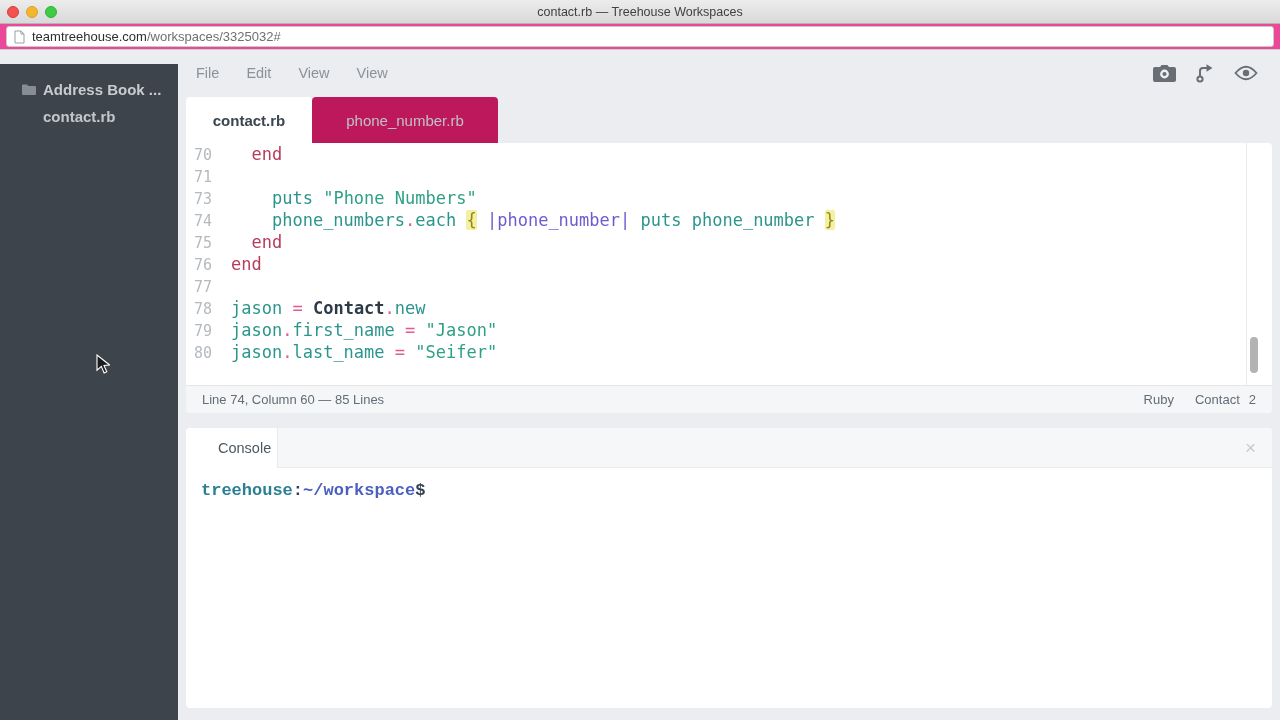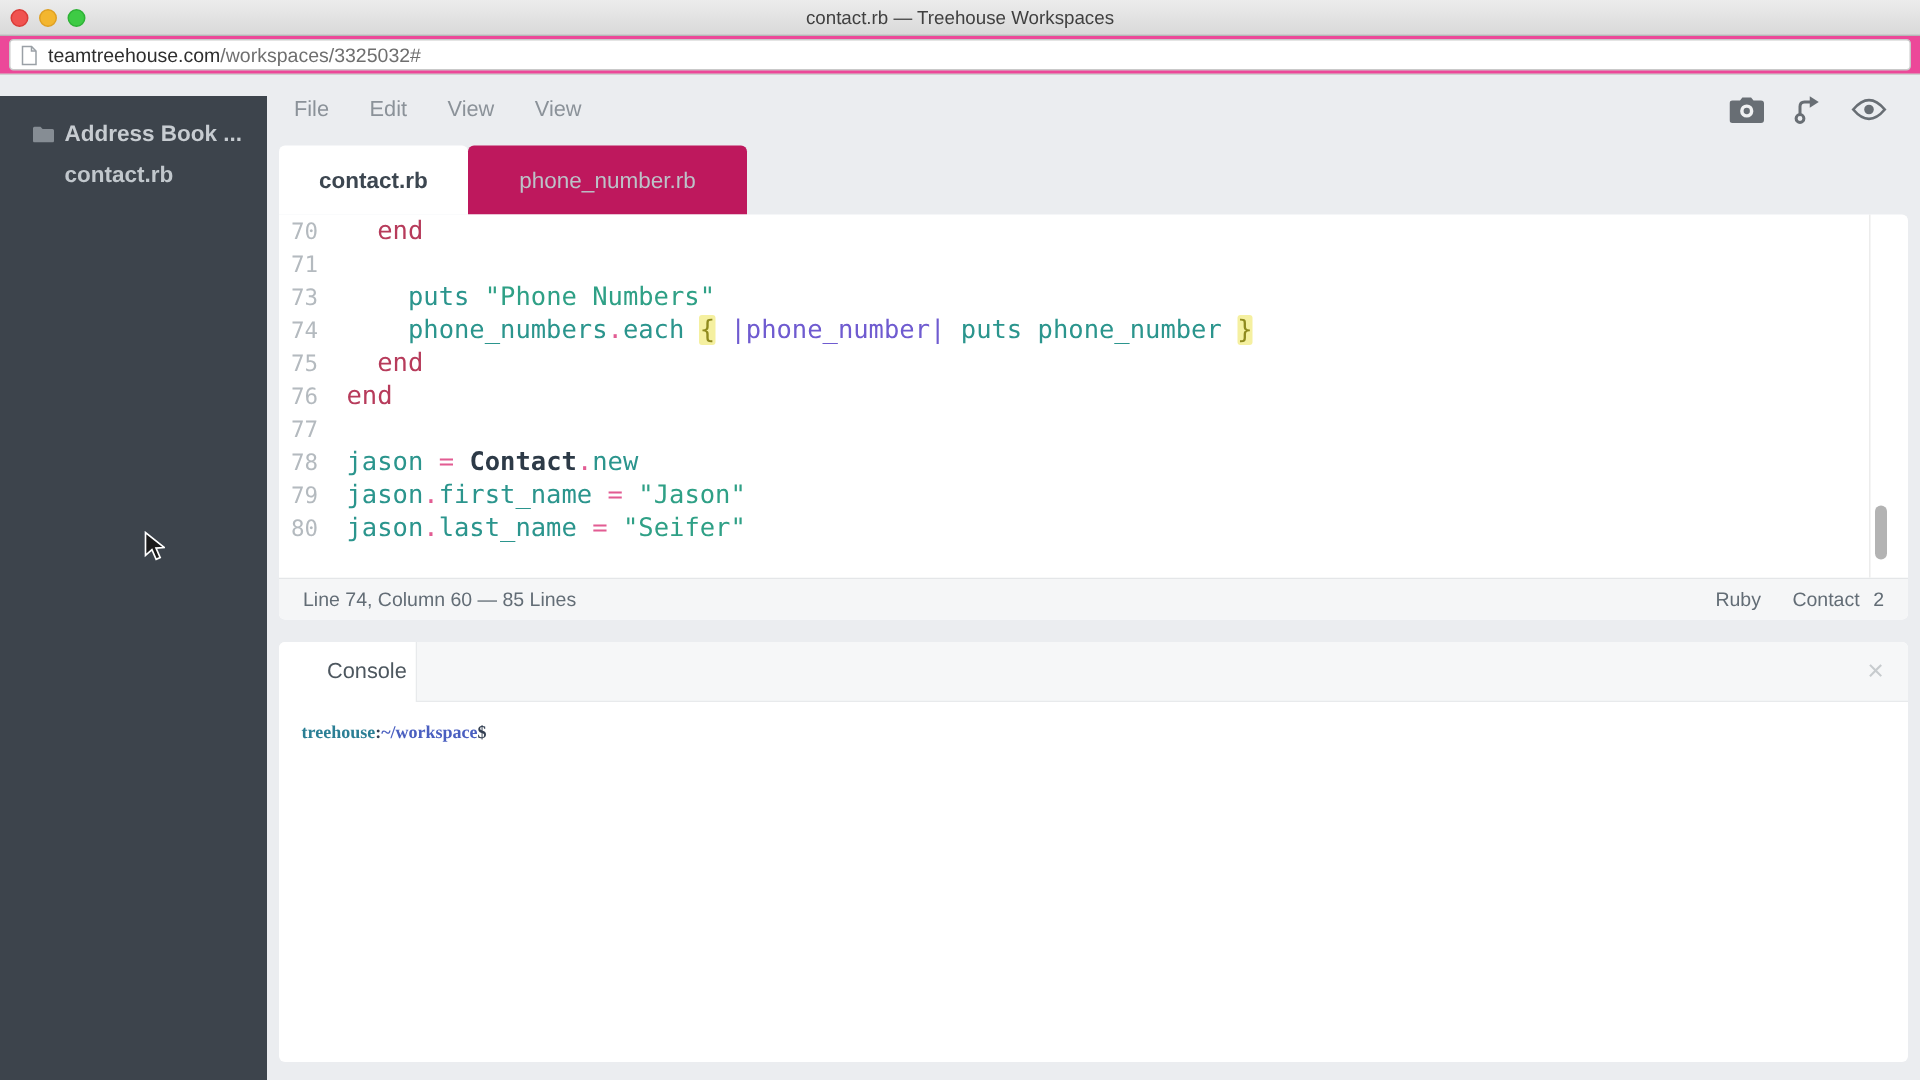--- a/index.html
+++ b/index.html
@@ -78,21 +78,21 @@
   .console-card { position:absolute; left:186px; top:428px; width:1086px; height:280px; background:#fff;
     border-radius:4px; }
   .console-header { position:absolute; left:0; top:0; width:100%; height:40px; background:#f6f7f8;
     border-bottom:1px solid #e8eaec; border-radius:4px 4px 0 0; }
   .console-tab { position:absolute; left:0; top:0; width:92px; height:40px; background:#fff;
     border-right:1px solid #e8eaec; border-radius:4px 0 0 0; display:flex; align-items:center;
     padding-left:32px; font-size:14.5px; color:#4d575f; }
   .console-close { position:absolute; right:16px; top:0; height:40px; display:flex; align-items:center;
     color:#c7cbce; font-size:19px; cursor:pointer; }
   .console-body { position:absolute; left:0; top:40px; right:0; bottom:0; cursor:text; }
-  .prompt { margin:13px 0 0 15px; font-family:Liberation Serif, serif; font-size:12px; font-weight:700; }
+  .prompt { margin:13px 0 0 15px; font-family:Liberation Mono, monospace; font-size:17px; font-weight:700; }
   .p-host { color:var(--prompt_host); }
   .p-sym  { color:#333f52; }
   .p-path { color:var(--prompt_path); }
 
   
   .mouse { position:absolute; left:96px; top:354px; pointer-events:none; }
 </style>
 </head>
 <body>
 

